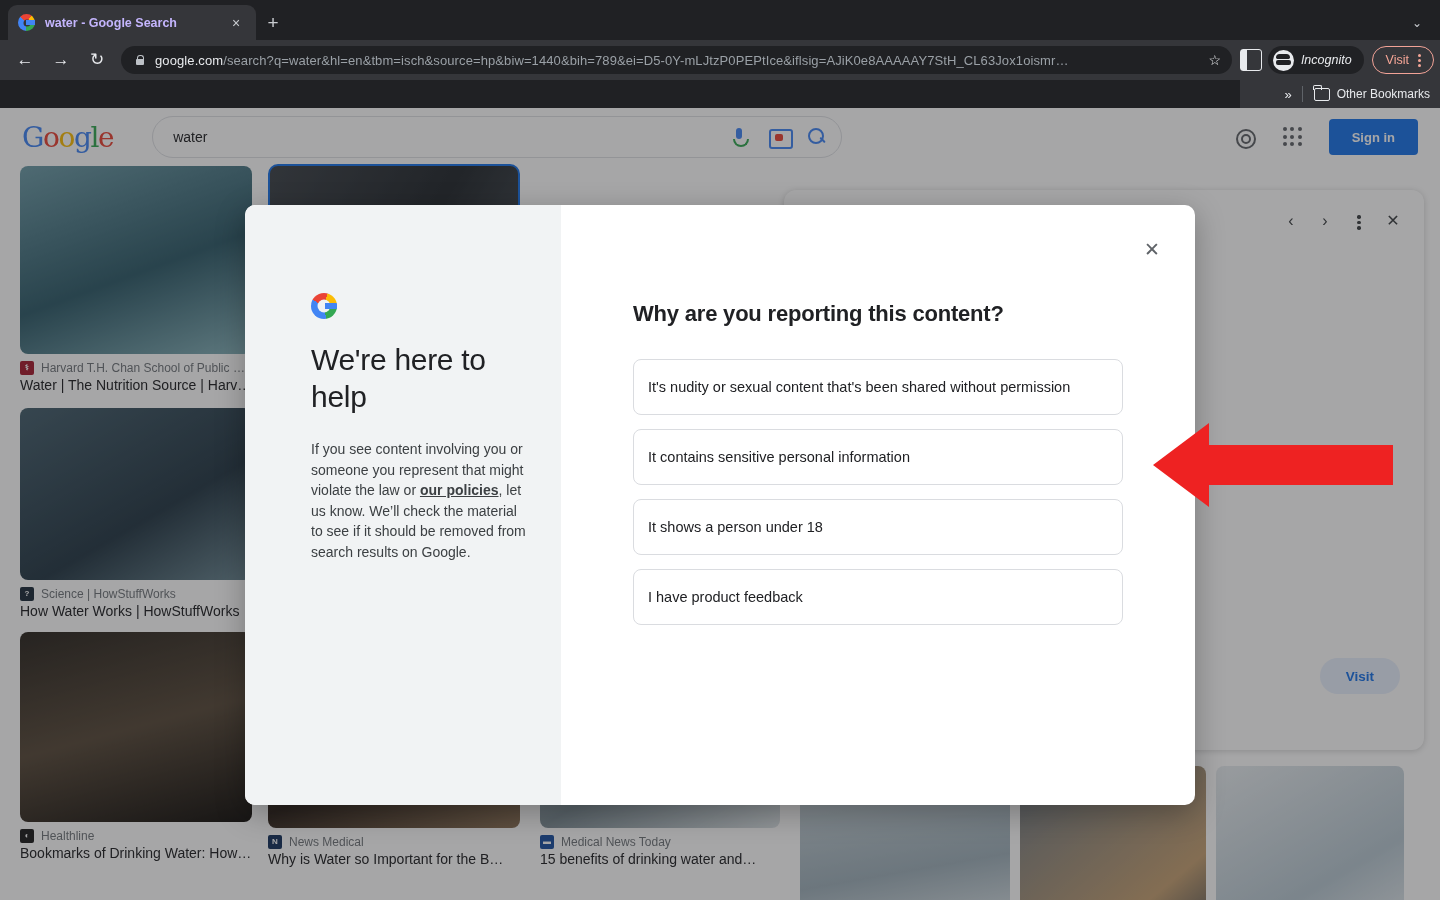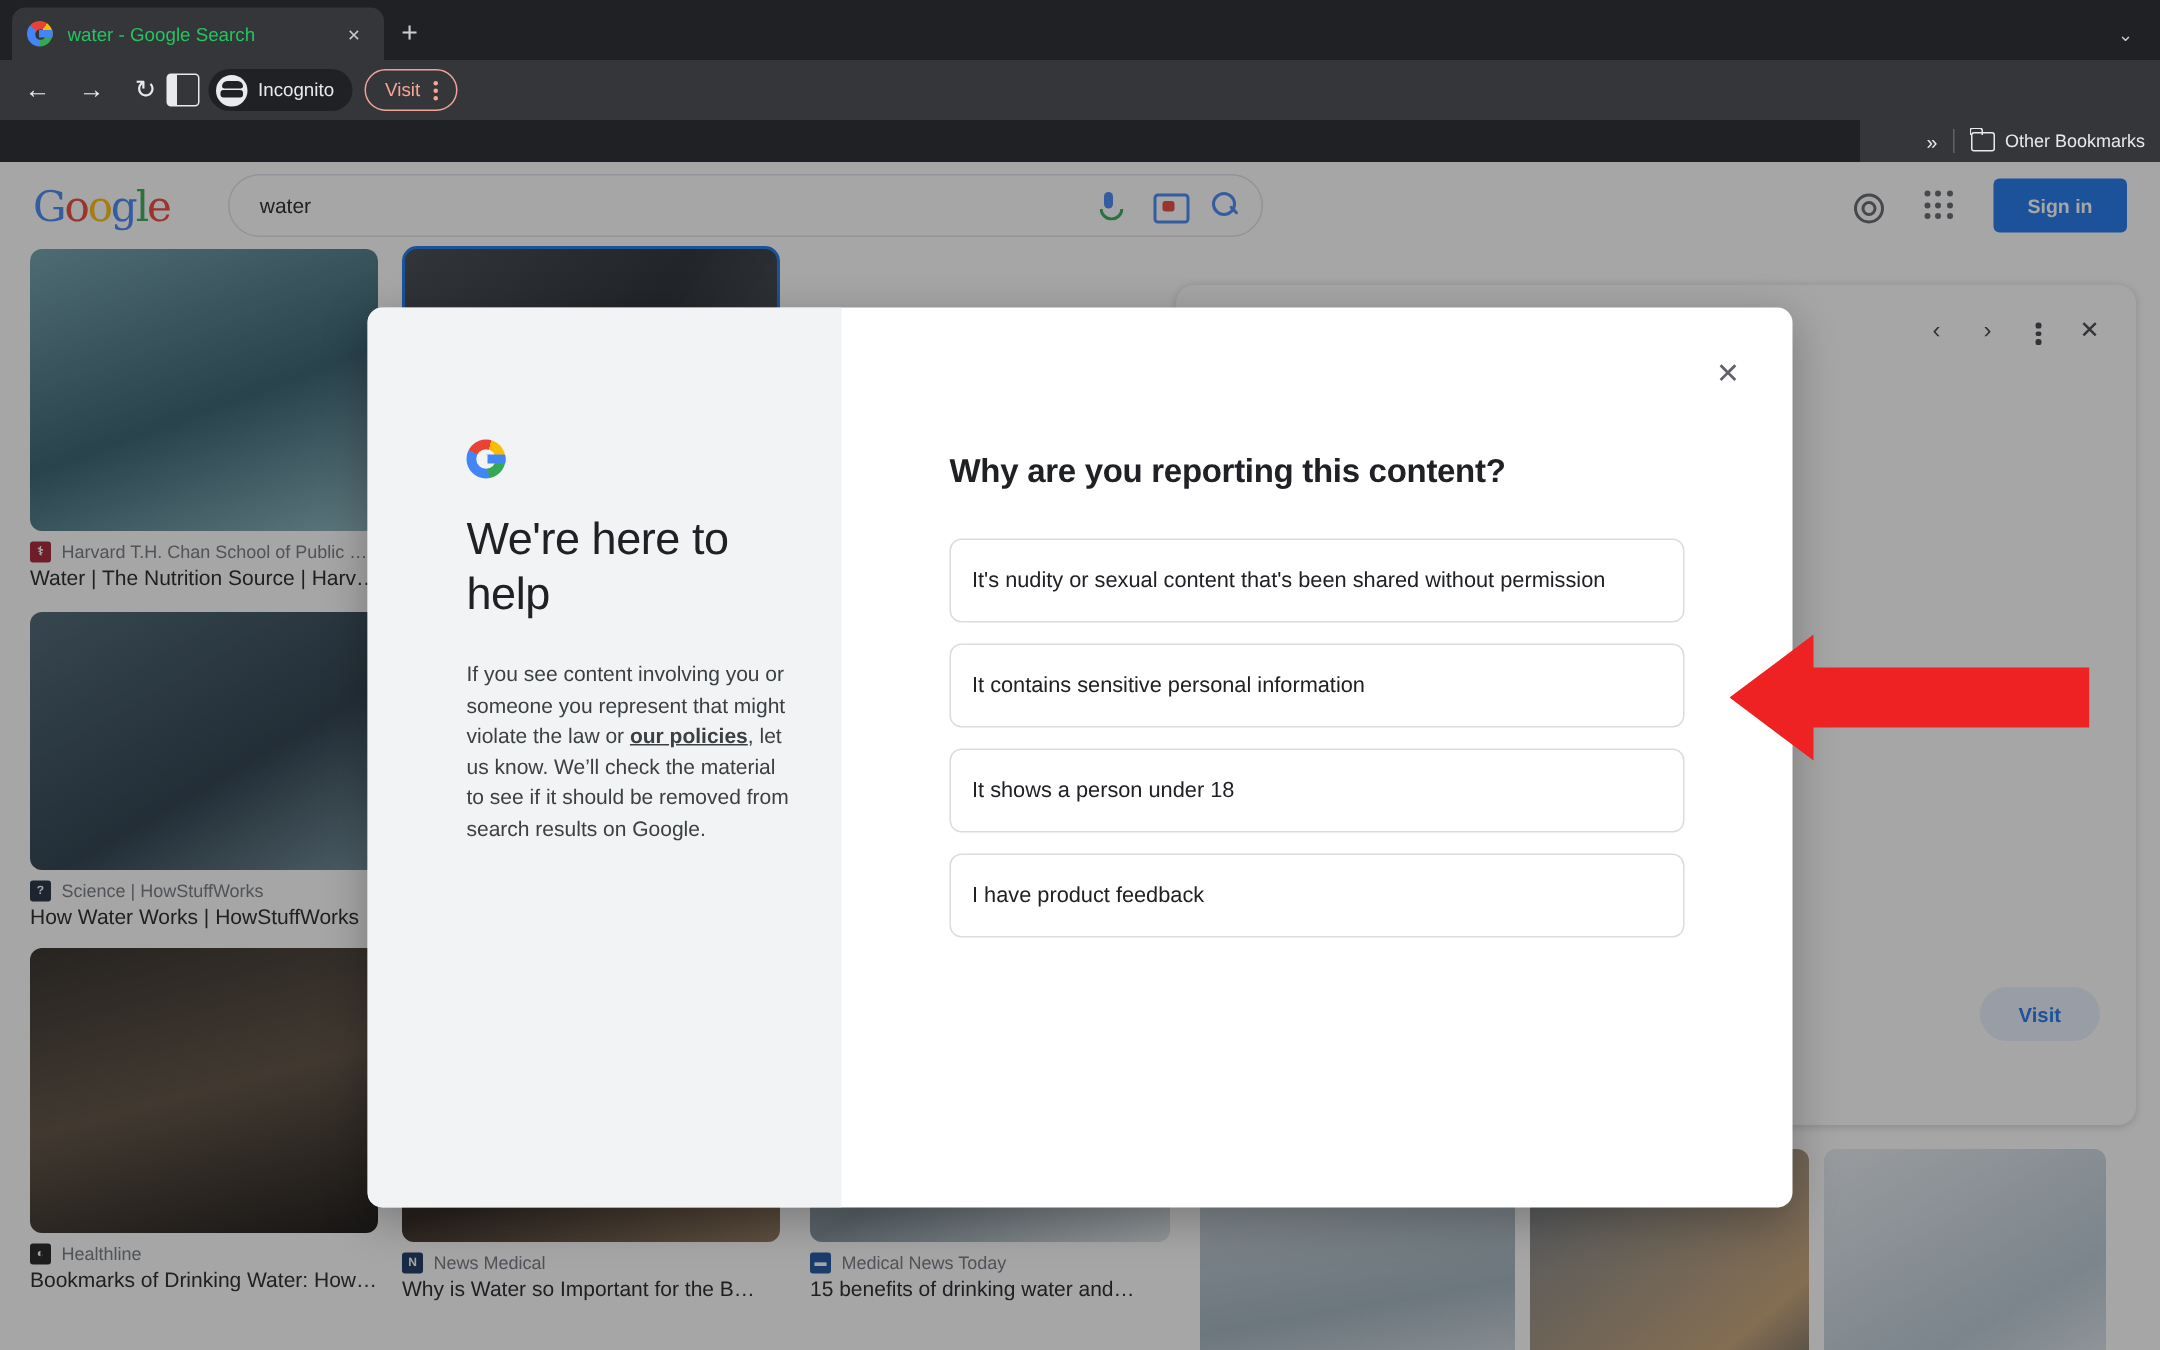--- a/index.html
+++ b/index.html
@@ -33,22 +33,22 @@
   .tab-fav::after{
     content:""; position:absolute; left:50%; top:50%;
     transform:translate(-50%,-50%);
     width:7px; height:7px; border-radius:50%; background:#35363a;
   }
   .tab-fav::before{
     content:""; position:absolute; right:0; top:6px;
     width:9px; height:5px; background:#4285f4; z-index:2;
   }
   .tab-title {
-    color: #22c55e; font-size: 12.5px; white-space: nowrap;
-    overflow: hidden; text-overflow: ellipsis; flex: 1;
+    color: #c4b5fd; font-size: 12.5px; white-space: nowrap;
+    overflow: hidden; text-overflow: ellipsis; flex: 1; font-weight: bold;
   }
   .tab-close {
     width: 20px; height: 20px; flex: 0 0 auto; position: relative;
     color: #c9ccd0; font-size: 14px; line-height: 20px; text-align: center;
   }
   .newtab {
     position: absolute; left: 262px; top: 12px;
     width: 22px; height: 22px; color: #c9ccd0;
     font-size: 19px; line-height: 21px; text-align: center;
   }
@@ -94,21 +94,21 @@
   .sidepanel-ico {
     width: 22px; height: 22px; margin-right: 6px; flex: 0 0 auto;
     border: 1.8px solid #e8eaed; border-radius: 3px; position: relative;
   }
   .sidepanel-ico::after{
     content:""; position:absolute; left:0; top:0; bottom:0; width:6px;
     background:#e8eaed;
   }
   .incognito-pill {
     height: 28px; background: #202124; border-radius: 14px; display: flex;
-    align-items: center; padding: 0 12px 0 5px; flex: 0 0 auto; margin-right: 8px;
+    align-items: center; padding: 0 12px 0 5px; flex: 0 0 auto; margin-right: 8px; font-style: italic;
   }
   .incognito-ava {
     width: 21px; height: 21px; border-radius: 50%; background: #e8eaed;
     margin-right: 7px; position: relative; flex: 0 0 auto;
   }
   .incognito-ava::before{
     content:""; position:absolute; left:3.5px; top:4px; width:14px; height:5px;
     background:#202124; border-radius:5px 5px 2px 2px;
   }
   .incognito-ava::after{
@@ -322,20 +322,25 @@
       <div class="tab-close">×</div>
     </div>
     <div class="newtab">+</div>
     <div class="chev-down-top">⌄</div>
   </div>
 
   <div class="toolbar">
     <div class="tb-icon back">←</div>
     <div class="tb-icon">→</div>
     <div class="tb-icon">↻</div>
+    <div class="omnibox">
+      <div class="lock"></div>
+      <div class="url"><b>google.com</b><span>/search?q=water&amp;hl=en&amp;tbm=isch&amp;source=hp&amp;biw=1440&amp;bih=789&amp;ei=D5-0Y-mLJtzP0PEPtIce&amp;iflsig=AJiK0e8AAAAAY7StH_CL63Jox1oismr…</span></div>
+      <div class="star">☆</div>
+    </div>
     <div class="sidepanel-ico"></div>
     <div class="incognito-pill">
       <div class="incognito-ava"></div>
       <div class="incognito-label">Incognito</div>
     </div>
     <div class="update-pill">
       <div class="update-label">Visit</div>
       <div class="kebab">
           <i></i>
           <i></i>

